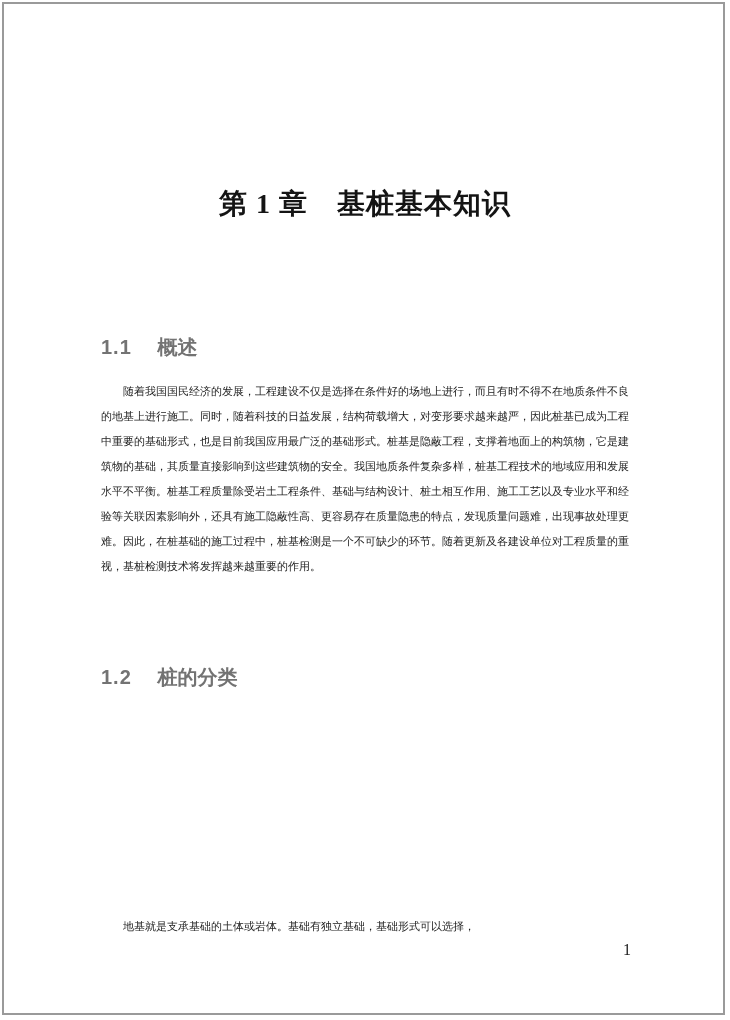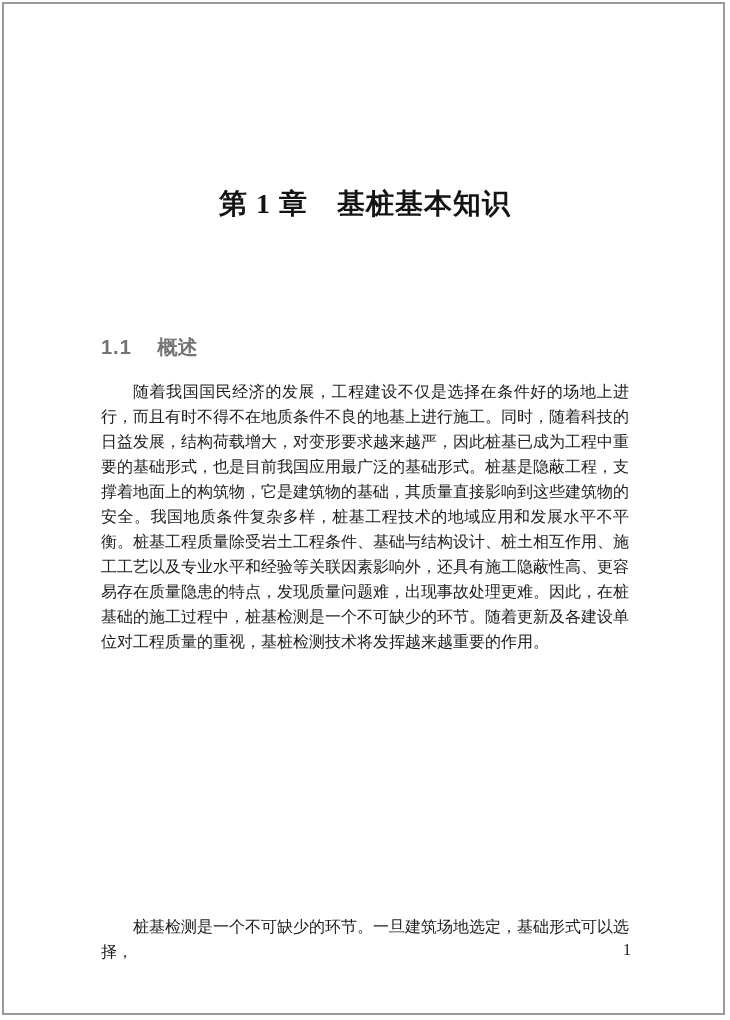--- a/index.html
+++ b/index.html
@@ -49,21 +49,21 @@
   }
   .sec1 { top: 334px; }
   .sec2 { top: 664px; }
   .sec-num { letter-spacing: 1px; }
   .sec-title { margin-left: 20px; }
   .body-para {
     position: absolute;
     left: 101px;
     width: 528px;
     margin: 0;
-    font-size: 16px;
+    font-size: 11px;
     line-height: 25px;
     text-align: justify;
     text-justify: inter-ideograph;
     text-indent: 2em;
     font-family: "Liberation Serif", serif;
     color: var(--text, #1c1c1c);
     word-break: break-all;
   }
   .para1 { top: 379px; }
   .para2 { top: 714px; }
@@ -86,19 +86,23 @@
 
   <div class="chapter-title">第 1 章　基桩基本知识</div>
 
   <div class="section-heading sec1">
     <span class="sec-num">1.1</span>
     <span class="sec-title">概述</span>
   </div>
 
   <p class="body-para para1">随着我国国民经济的发展，工程建设不仅是选择在条件好的场地上进行，而且有时不得不在地质条件不良的地基上进行施工。同时，随着科技的日益发展，结构荷载增大，对变形要求越来越严，因此桩基已成为工程中重要的基础形式，也是目前我国应用最广泛的基础形式。桩基是隐蔽工程，支撑着地面上的构筑物，它是建筑物的基础，其质量直接影响到这些建筑物的安全。我国地质条件复杂多样，桩基工程技术的地域应用和发展水平不平衡。桩基工程质量除受岩土工程条件、基础与结构设计、桩土相互作用、施工工艺以及专业水平和经验等关联因素影响外，还具有施工隐蔽性高、更容易存在质量隐患的特点，发现质量问题难，出现事故处理更难。因此，在桩基础的施工过程中，桩基检测是一个不可缺少的环节。随着更新及各建设单位对工程质量的重视，基桩检测技术将发挥越来越重要的作用。</p>
 
+  <div class="section-heading sec2">
+    <span class="sec-num">1.2</span>
+    <span class="sec-title">桩的分类</span>
+  </div>
 
 
-  <p class="body-para para3">桩基检测是一个不可缺少的环节。一旦建筑场地选定，基础形式可以选择，</p>
+  <p class="body-para para3">地基就是支承基础的土体或岩体。基础有独立基础，基础形式可以选择，</p>
 
   <div class="page-number">1</div>
 
 </div>
 
 </body></html>

